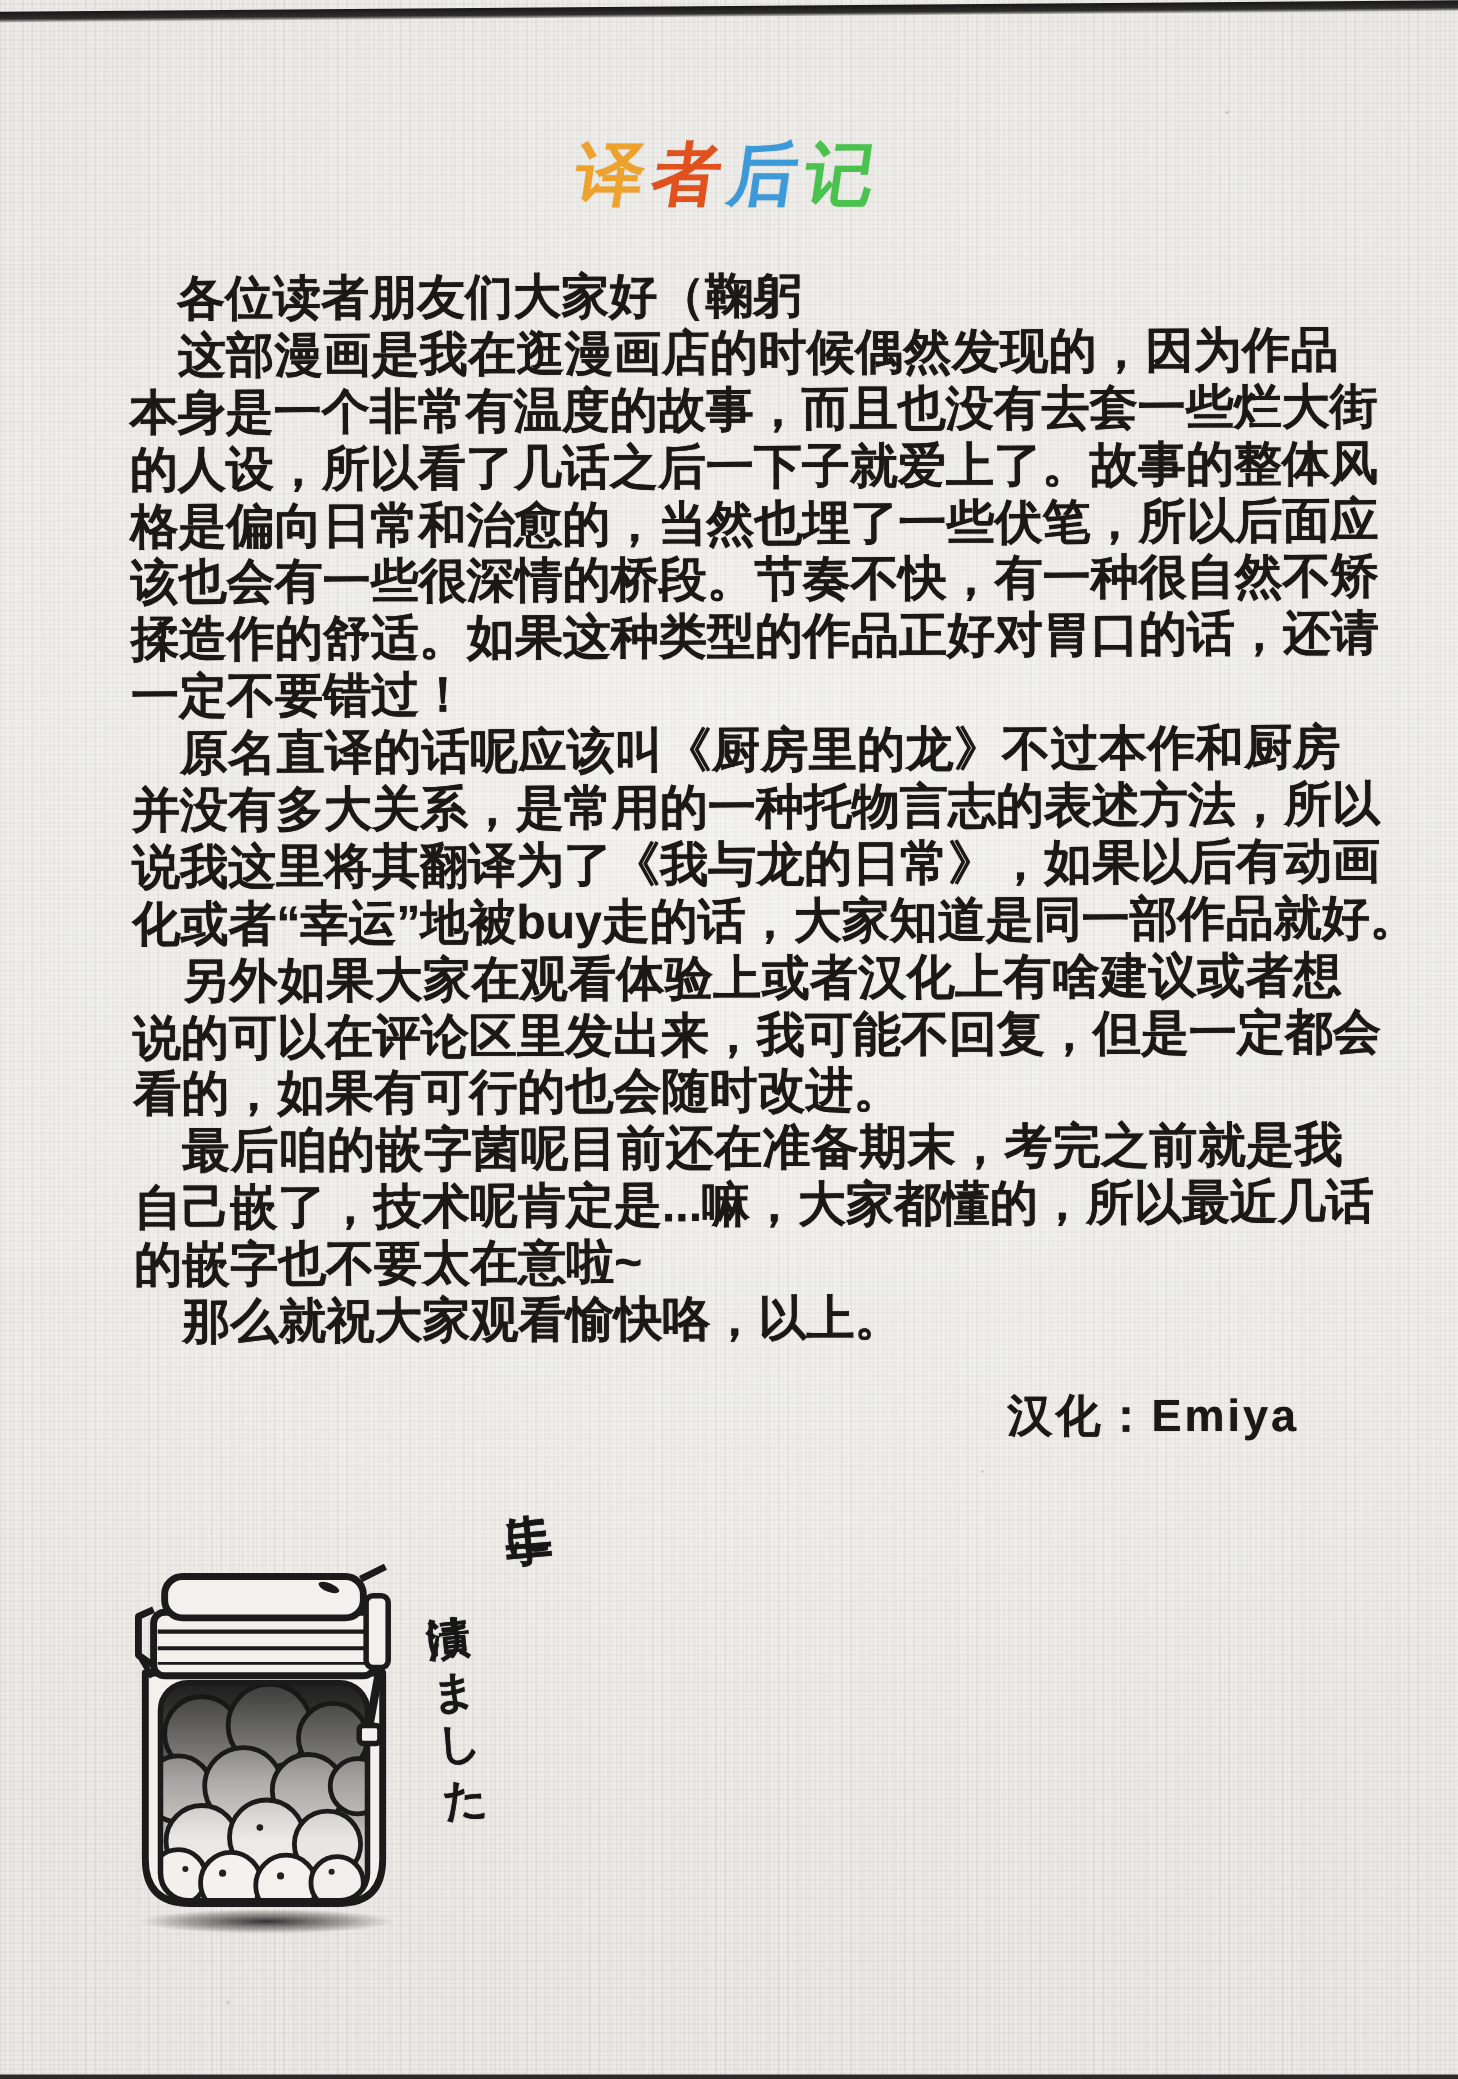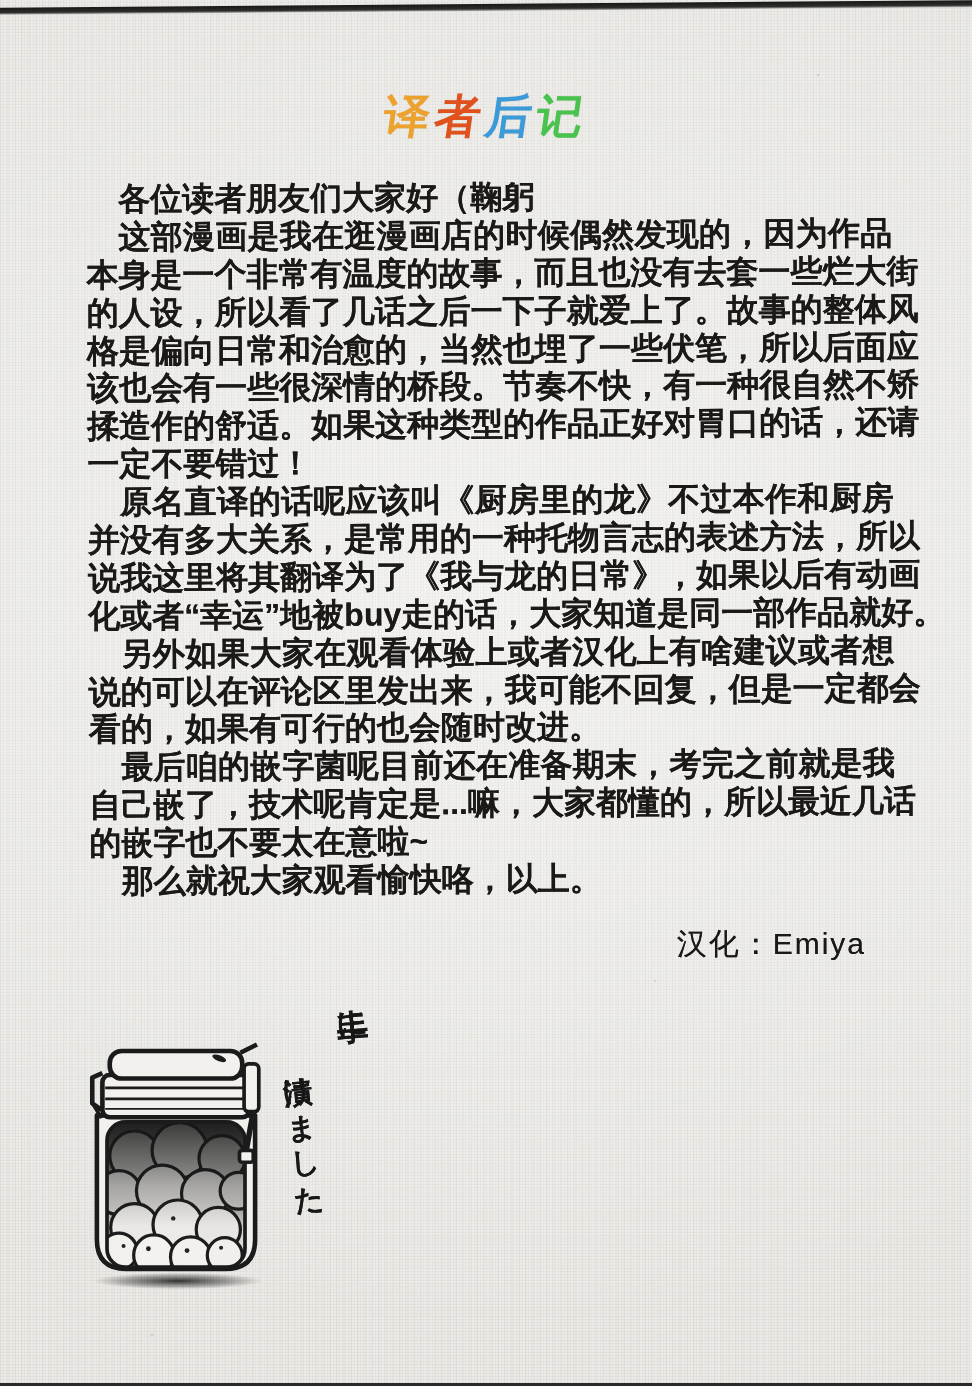--- a/index.html
+++ b/index.html
@@ -50,21 +50,21 @@
   }
   .line {
     height:37.9px; line-height:37.9px;
     white-space:nowrap;
     text-align:justify;
     text-align-last:justify;
   }
   .line.short { text-align-last:left; }
   .signature {
     position:absolute; top:924px; right:106px;
-    color:#1a1916; font-size:30px; font-weight:normal;
+    color:#1a1916; font-size:30px; font-weight:bold;
     letter-spacing:2px;
     text-shadow:0 0 .5px rgba(25,24,20,.8);
   }
   .jar { position:absolute; left:84px; top:1016px; width:184px; height:276px; }
   .caption {
     position:absolute;
     writing-mode:vertical-rl;
     color:#171717; font-size:31px; font-weight:bold;
     letter-spacing:3px;
     text-shadow:0 0 .6px rgba(15,15,15,.85);

